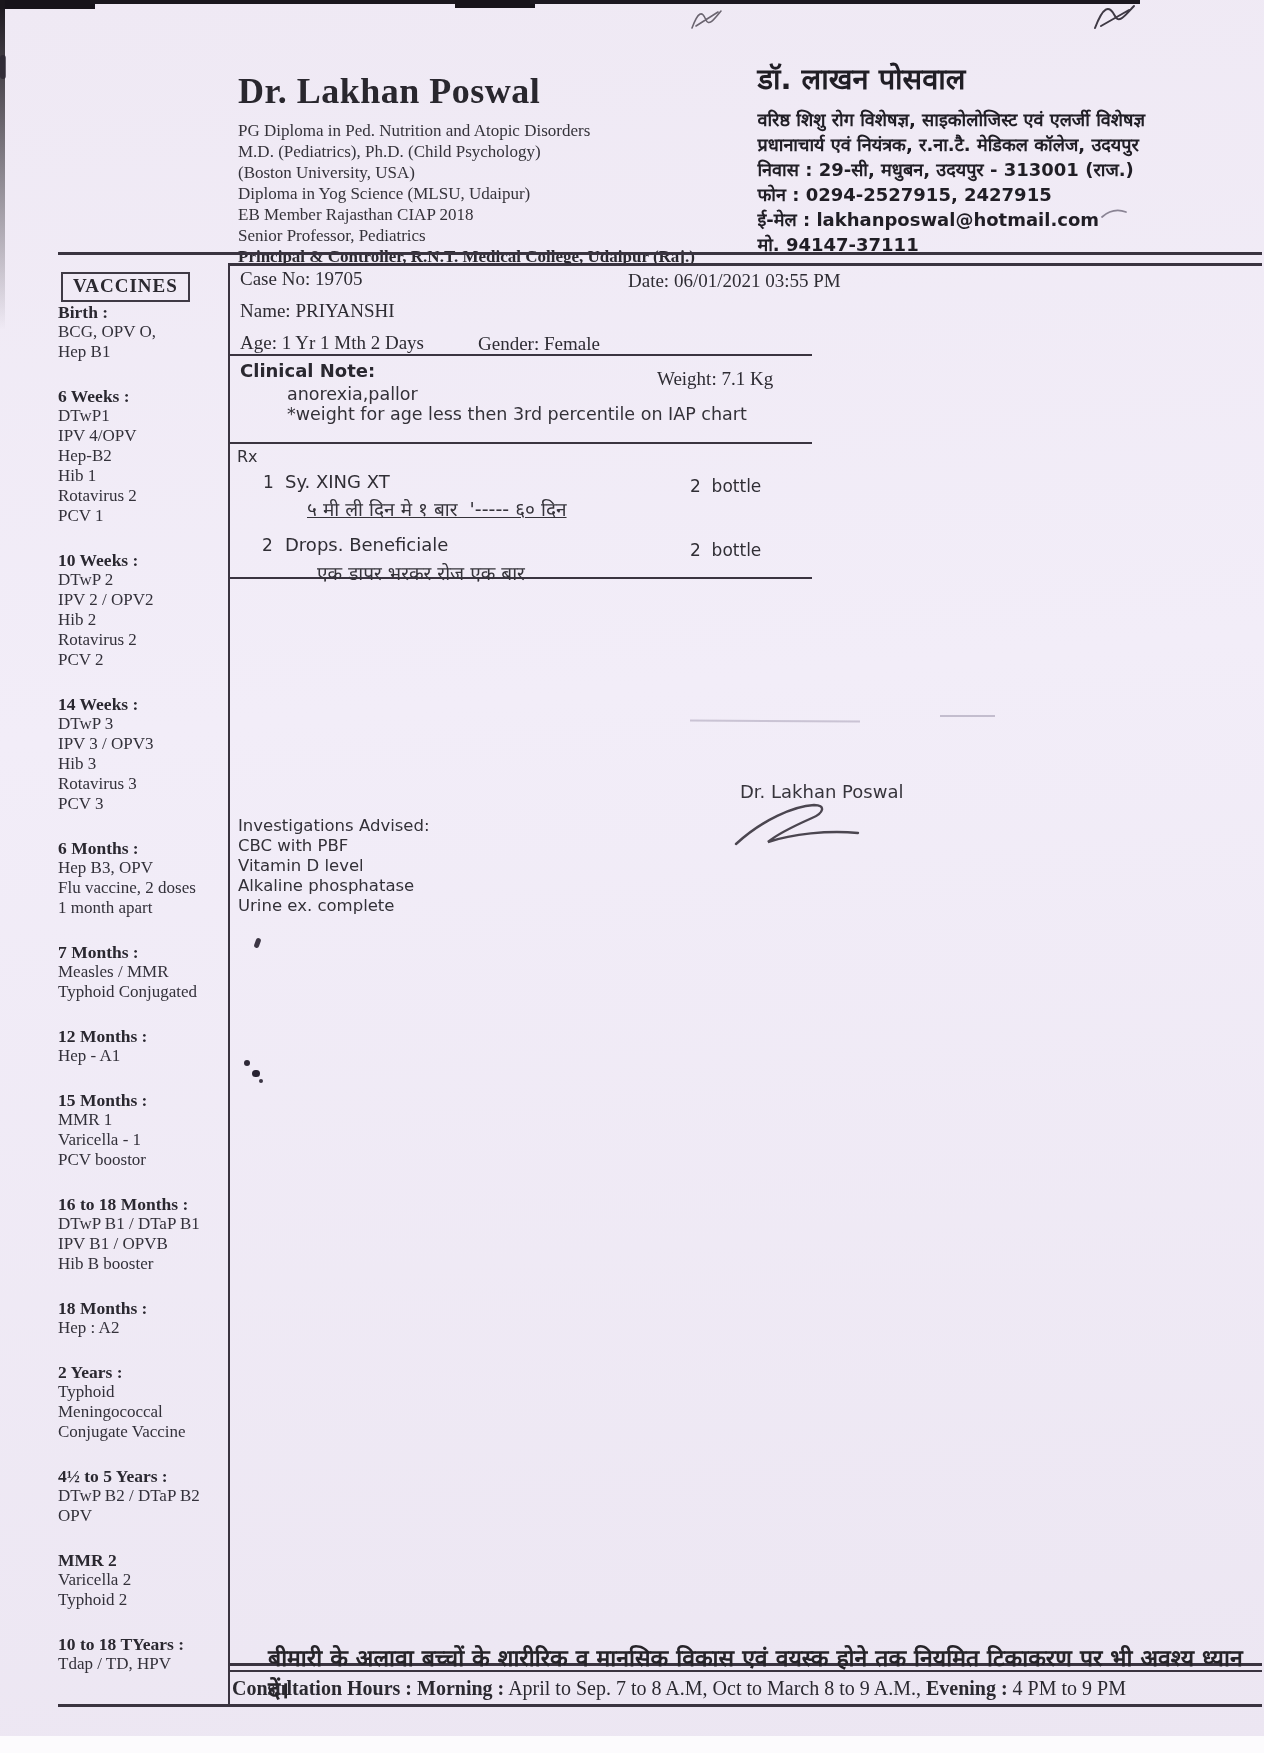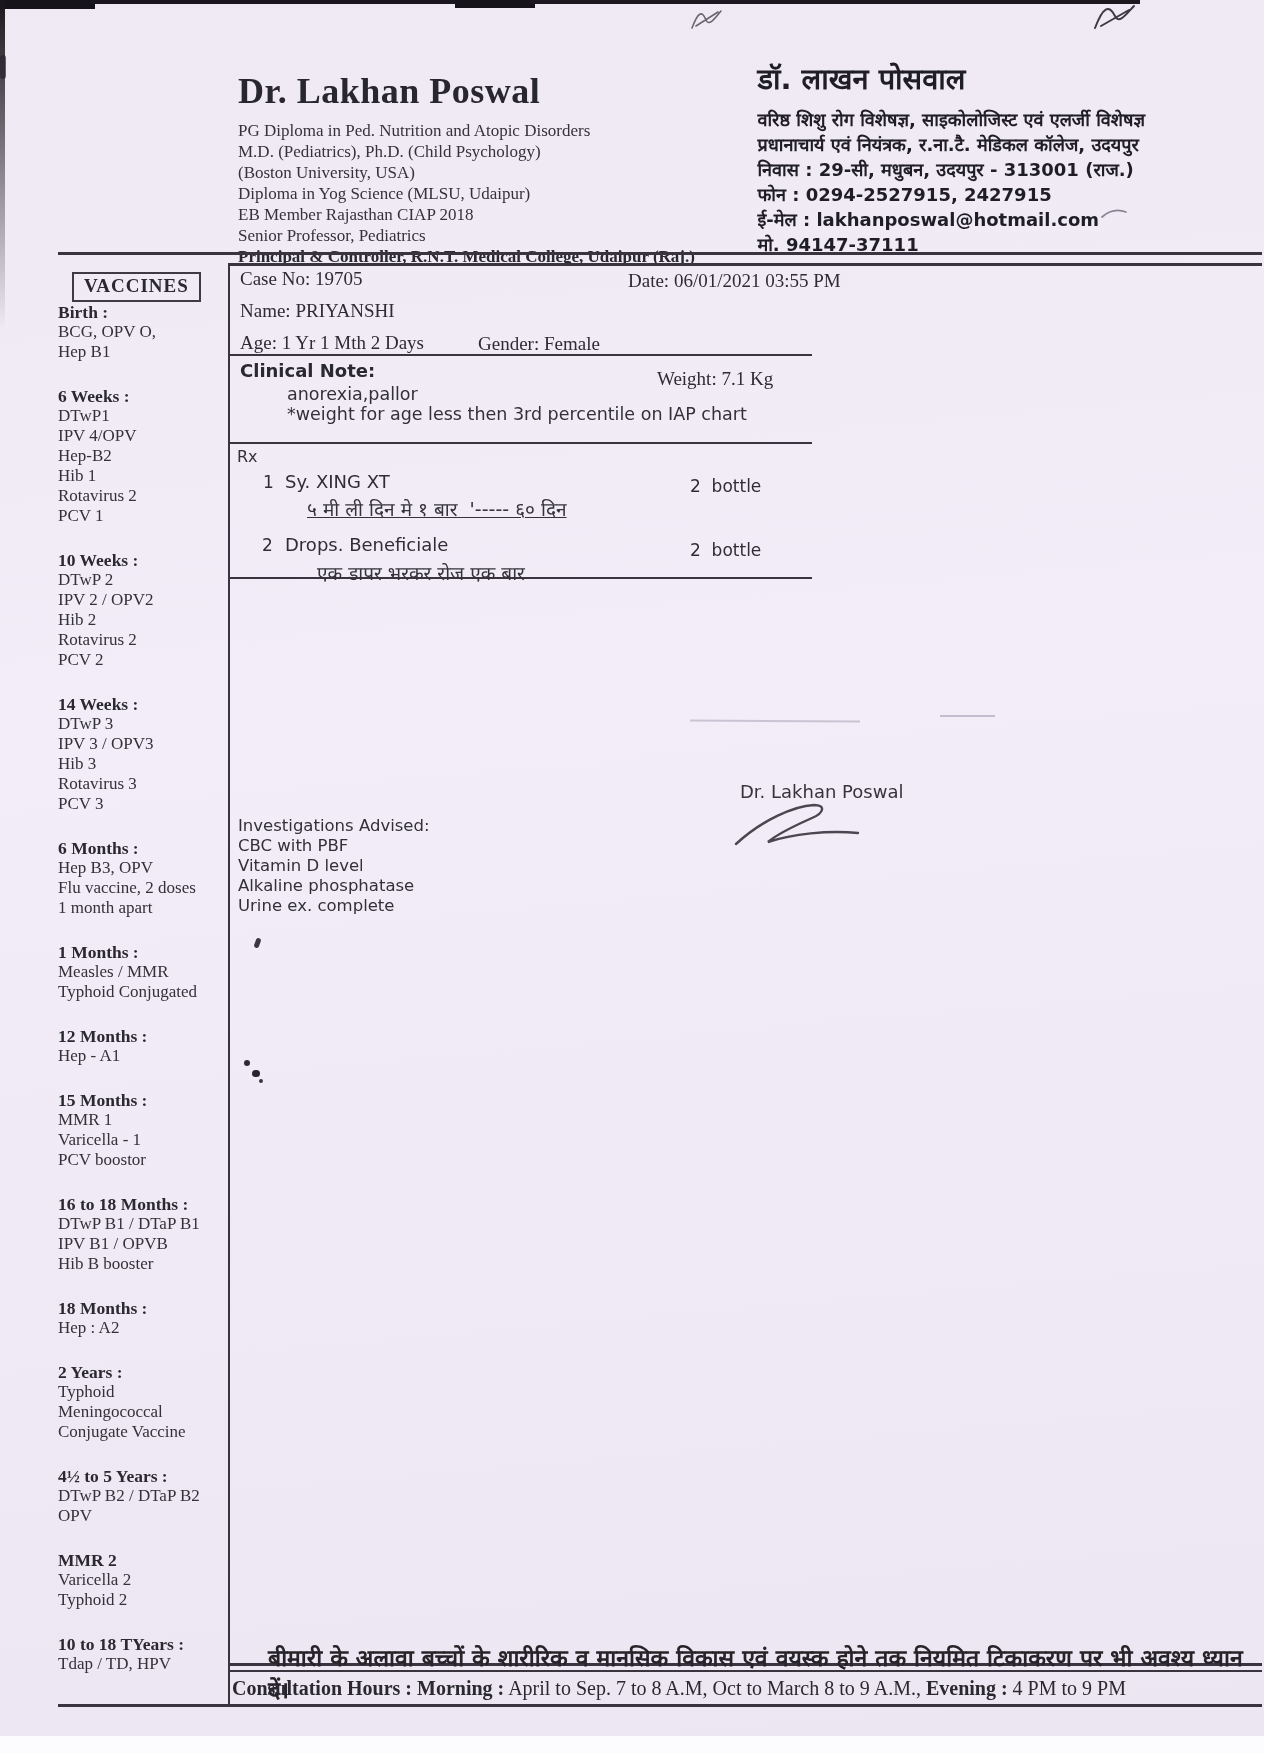--- a/index.html
+++ b/index.html
@@ -12,21 +12,21 @@
   
   .hdr-en{position:absolute;left:238px;top:70px;}
   .hdr-en h1{margin:0 0 8px 0;font-size:36px;font-weight:bold;color:#29272e;letter-spacing:.5px;}
   .cred{font-size:17px;line-height:21px;color:#35333a;}
   .aff{font-weight:bold;color:#2b2930;}
   .hdr-hi{position:absolute;right:119px;top:58px;text-align:left;font-family:"DejaVu Sans",sans-serif;color:#201e25;}
   .hi-name{font-size:29px;font-weight:bold;margin-bottom:10px;}
   .hi-line{font-size:18px;font-weight:bold;line-height:25px;}
   
   .sidebar{position:absolute;left:58px;top:272px;width:172px;white-space:nowrap;}
-  .vbox{display:inline-block;border:2px solid #3f3a45;padding:1px 10px 3px 10px;font-size:19px;font-weight:bold;letter-spacing:1px;color:#2b2930;margin-left:14px;}
+  .vbox{display:inline-block;border:2px solid #3f3a45;padding:1px 10px 3px 10px;font-size:19px;font-weight:bold;letter-spacing:1px;color:#2b2930;margin-left:3px;}
   .vsec{margin-bottom:24px;font-size:17px;line-height:20px;color:#33313a;}
   .vsec:first-of-type{margin-top:13px;}
   .vhead{font-weight:bold;font-size:17.5px;color:#2a2830;}
   
   .prow{font-size:19px;color:#2e2c33;}
   .cnlabel{font-size:18px;font-weight:bold;color:#2a2830;}
   .cnline{font-size:17.5px;color:#333138;}
   .rxlabel{font-size:16px;color:#333138;}
   .rxname{font-size:18px;color:#302e35;}
   .rxnum{font-size:17px;color:#302e35;}
@@ -133,21 +133,21 @@
       <div>Rotavirus 3</div>
       <div>PCV 3</div>
     </div>
     <div class="vsec">
       <div class="vhead">6 Months :</div>
       <div>Hep B3, OPV</div>
       <div>Flu vaccine, 2 doses</div>
       <div>1 month apart</div>
     </div>
     <div class="vsec">
-      <div class="vhead">1 Months :</div>
+      <div class="vhead">7 Months :</div>
       <div>Measles / MMR</div>
       <div>Typhoid Conjugated</div>
     </div>
     <div class="vsec">
       <div class="vhead">12 Months :</div>
       <div>Hep - A1</div>
     </div>
     <div class="vsec">
       <div class="vhead">15 Months :</div>
       <div>MMR 1</div>

